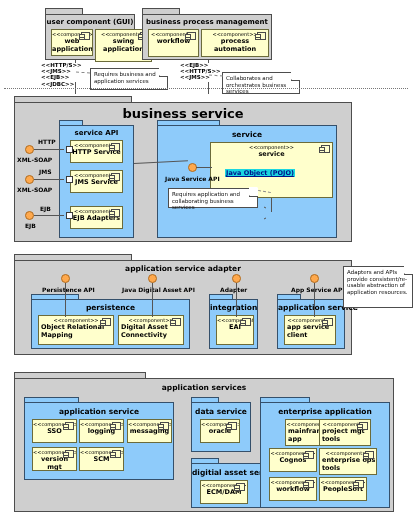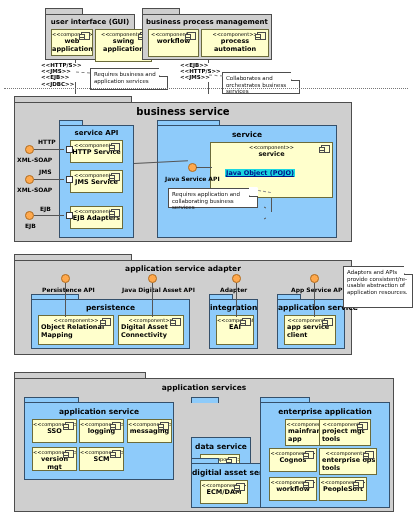--- a/index.html
+++ b/index.html
@@ -104,21 +104,21 @@
     font-weight:bold;font-size:6.5px;padding:0 1px;white-space:nowrap;
   }
 </style>
 </head>
 <body>
 
 <div class="canvas">
 
   <div class="abs pkg-grey-tab" style="left:45px;top:8px;width:38px;height:7px;"></div>
   <div class="abs pkg-grey" style="left:45px;top:14px;width:90px;height:46px;">
-    <div class="pkg-title" style="top:3px;font-size:7px;">user interface (GUI)</div>
+    <div class="pkg-title" style="top:3px;font-size:7px;">user component (GUI)</div>
 
     <div class="comp" style="left:5px;top:14px;width:42px;height:27px;">
       <span class="stereo">&lt;&lt;component&gt;&gt;</span>
       <span class="comp-icon"></span>
       <span class="cname">web application</span>
     </div>
 
     <div class="comp" style="left:49px;top:14px;width:57px;height:33px;">
       <span class="stereo">&lt;&lt;component&gt;&gt;</span>
       <span class="comp-icon"></span>
@@ -168,21 +168,21 @@
   <div class="note" style="left:222px;top:72px;width:78px;height:22px;">
     <span class="fold"></span>
     <span>Collaborates and orchestrates business services</span>
   </div>
   <div class="line-dash-note" style="left:209px;top:75px;width:14px;transform:rotate(5deg);"></div>
 
   <div class="line-dotted" style="left:4px;top:88px;width:404px;"></div>
 
   <div class="abs pkg-grey-tab" style="left:14px;top:96px;width:118px;height:7px;"></div>
   <div class="abs pkg-grey" style="left:14px;top:102px;width:338px;height:140px;">
-    <div class="pkg-title" style="top:3px;font-size:10px;">business service</div>
+    <div class="pkg-title" style="top:3px;font-size:13px;">business service</div>
 
     <div class="abs pkg-blue-tab" style="left:44px;top:17px;width:24px;height:6px;"></div>
     <div class="abs pkg-blue" style="left:44px;top:22px;width:75px;height:113px;">
       <div class="pkg-title" style="top:3px;font-size:7px;">service API</div>
 
       <div class="comp" style="left:10px;top:14px;width:53px;height:23px;">
         <span class="stereo">&lt;&lt;component&gt;&gt;</span>
         <span class="comp-icon"></span>
         <span class="cname">HTTP Service</span>
       </div>
@@ -336,21 +336,21 @@
         <span class="cname">messaging</span>
       </div>
       <div class="comp" style="left:54px;top:44px;width:45px;height:24px;">
         <span class="stereo">&lt;&lt;component&gt;&gt;</span>
         <span class="comp-icon"></span>
         <span class="cname">SCM</span>
       </div>
     </div>
 
     <div class="abs pkg-blue-tab" style="left:176px;top:18px;width:28px;height:6px;"></div>
-    <div class="abs pkg-blue" style="left:176px;top:23px;width:60px;height:50px;margin-top:35px;">
+    <div class="abs pkg-blue" style="left:176px;top:23px;width:60px;height:50px;">
       <div class="pkg-title" style="top:4px;font-size:7.5px;">data service</div>
       <div class="comp" style="left:8px;top:16px;width:40px;height:24px;">
         <span class="stereo">&lt;&lt;component&gt;&gt;</span>
         <span class="comp-icon"></span>
         <span class="cname">oracle</span>
       </div>
     </div>
 
     <div class="abs pkg-blue-tab" style="left:176px;top:79px;width:28px;height:6px;"></div>
     <div class="abs pkg-blue" style="left:176px;top:84px;width:76px;height:45px;">

